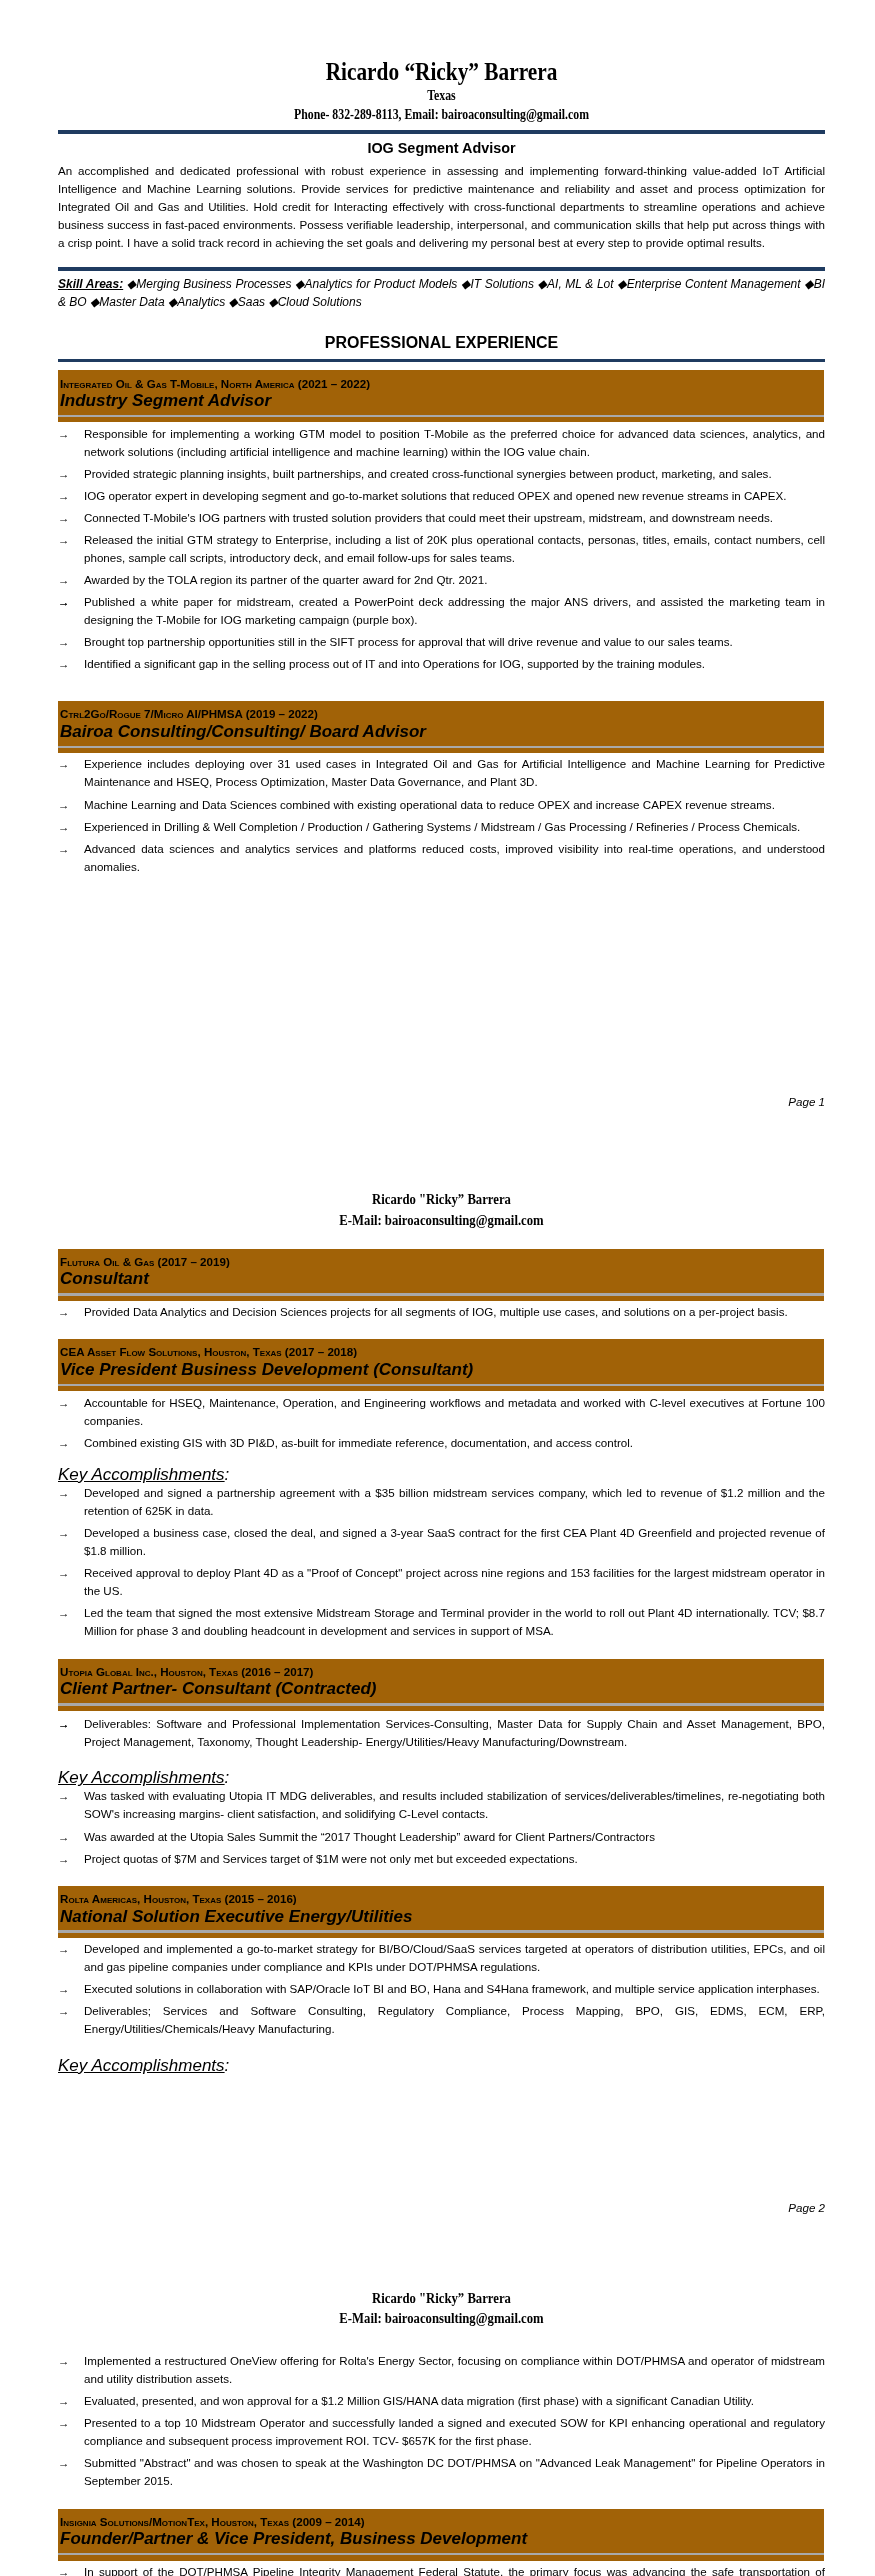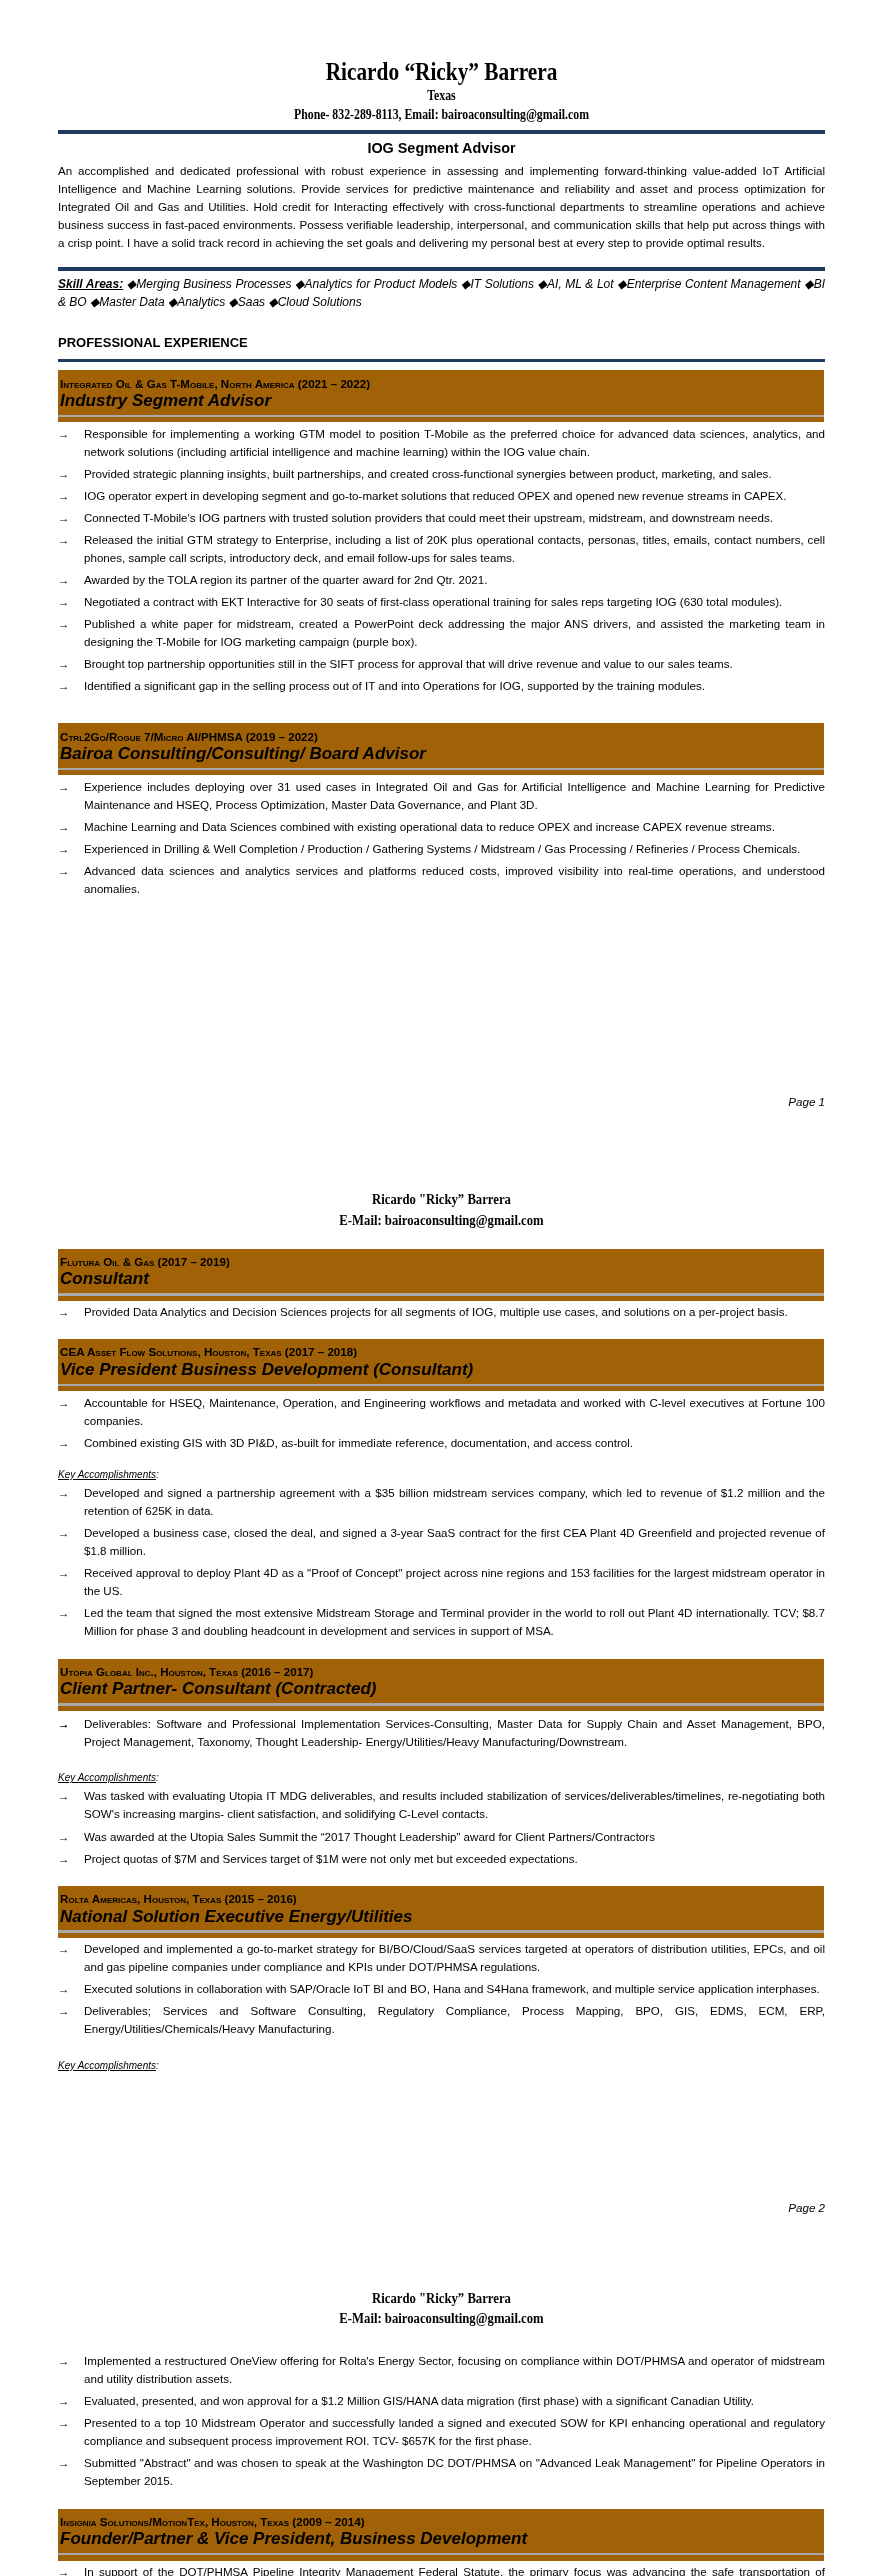--- a/index.html
+++ b/index.html
@@ -4,33 +4,33 @@
 <style>
   html, body { margin: 0; padding: 0; background: #ffffff; }
   body { width: 876px; height: 3400px; position: relative; overflow: hidden; color: #000; }
   .page { position: absolute; left: 0; width: 876px; }
   .content { position: absolute; left: 58px; width: 767px; }
   .name-big { text-align: center; font-family: "Liberation Serif", serif; font-weight: bold; font-size: 26px; line-height: 30px; transform: scaleX(0.82); transform-origin: center; }
   .hdr-line { text-align: center; font-family: "Liberation Serif", serif; font-weight: bold; font-size: 15.5px; line-height: 20.6px; transform: scaleX(0.82); }
   .hdr-line-sm { text-align: center; font-family: "Liberation Serif", serif; font-weight: bold; font-size: 15.5px; line-height: 20.6px; transform: scaleX(0.82); }
   .rule-blue { height: 3.6px; background: #1f3b60; width: 767px; }
   .title-center { text-align: center; font-family: "Liberation Sans", sans-serif; font-weight: bold; font-size: 14.4px; line-height: 19.6px; }
-  .section-title { font-family: "Liberation Sans", sans-serif; font-weight: bold; font-size: 13px; line-height: 16.5px; }
+  .section-title { text-align: center; font-family: "Liberation Sans", sans-serif; font-weight: bold; font-size: 16px; line-height: 16.5px; }
   .para { font-family: "Liberation Sans", sans-serif; font-size: 11.6px; line-height: 18px; text-align: justify; }
   .skills { font-family: "Liberation Sans", sans-serif; font-style: italic; font-size: 12px; line-height: 18px; text-align: justify; }
   .skills .lbl { font-weight: bold; text-decoration: underline; }
   .job-head { background: #a16207; padding: 4.1px 2.1px 0 2.1px; width: 762px; }
   .job-head .co { font-family: "Liberation Sans", sans-serif; font-weight: bold; font-size: 11.6px; line-height: 17.5px; font-variant: small-caps; }
   .job-head .role { font-family: "Liberation Sans", sans-serif; font-weight: bold; font-style: italic; font-size: 17px; line-height: 17.5px; }
   .job-head .bar { height: 2.6px; background: #a9a9a9; margin: 5.2px -2.1px 0 -2.1px; }
   .job-head .tail { height: 5.2px; }
   .bullets { list-style: none; margin: 0; padding: 0; }
   .bullets li { position: relative; padding-left: 26px; font-family: "Liberation Sans", sans-serif; font-size: 11.6px; line-height: 18px; margin-bottom: 4.1px; text-align: justify; }
   .bullets li .arrow { position: absolute; left: 0; top: 0; width: 20.6px; }
-  .ka { font-family: "Liberation Sans", sans-serif; font-style: italic; font-size: 10px; line-height: 18px; }
+  .ka { font-family: "Liberation Sans", sans-serif; font-style: italic; font-size: 17px; line-height: 18px; }
   .ka span.u { text-decoration: underline; }
   .page-num { position: absolute; right: 51px; font-family: "Liberation Sans", sans-serif; font-style: italic; font-size: 11.6px; }
 </style>
 </head>
 <body>
 
 <div class="page" style="top:0;">
   <div class="content" style="top:57px;">
     <div class="name-big">Ricardo “Ricky” Barrera</div>
     <div class="hdr-line" style="font-size:14.4px;line-height:17.5px;">Texas</div>
@@ -52,21 +52,21 @@
         <div class="bar"></div>
         <div class="tail"></div>
       </div>
       <ul class="bullets" style="margin-top:2.1px;">
           <li><span class="arrow">→</span><span>Responsible for implementing a working GTM model to position T-Mobile as the preferred choice for advanced data sciences, analytics, and network solutions (including artificial intelligence and machine learning) within the IOG value chain.</span></li>
           <li><span class="arrow">→</span><span>Provided strategic planning insights, built partnerships, and created cross-functional synergies between product, marketing, and sales.</span></li>
           <li><span class="arrow">→</span><span>IOG operator expert in developing segment and go-to-market solutions that reduced OPEX and opened new revenue streams in CAPEX.</span></li>
           <li><span class="arrow">→</span><span>Connected T-Mobile's IOG partners with trusted solution providers that could meet their upstream, midstream, and downstream needs.</span></li>
           <li><span class="arrow">→</span><span>Released the initial GTM strategy to Enterprise, including a list of 20K plus operational contacts, personas, titles, emails, contact numbers, cell phones, sample call scripts, introductory deck, and email follow-ups for sales teams.</span></li>
           <li><span class="arrow">→</span><span>Awarded by the TOLA region its partner of the quarter award for 2nd Qtr. 2021.</span></li>
-          <li><span class="arrow">→</span><span>Negotiated a contract with EKT Interactive for 30 seats of first-class operational training for sales reps targeting IOG (630 total modules).</span></li>
+          <li><span class="arrow">→</span></li>
           <li><span class="arrow">→</span><span>Published a white paper for midstream, created a PowerPoint deck addressing the major ANS drivers, and assisted the marketing team in designing the T-Mobile for IOG marketing campaign (purple box).</span></li>
           <li><span class="arrow">→</span><span>Brought top partnership opportunities still in the SIFT process for approval that will drive revenue and value to our sales teams.</span></li>
           <li><span class="arrow">→</span><span>Identified a significant gap in the selling process out of IT and into Operations for IOG, supported by the training modules.</span></li>
         </ul>
     </div>
 
     <div style="margin-top:28px;">
       <div class="job-head">
         <div class="co">Ctrl2Go/Rogue 7/Micro AI/PHMSA (2019 – 2022)</div>
         <div class="role">Bairoa Consulting/Consulting/ Board Advisor</div>

